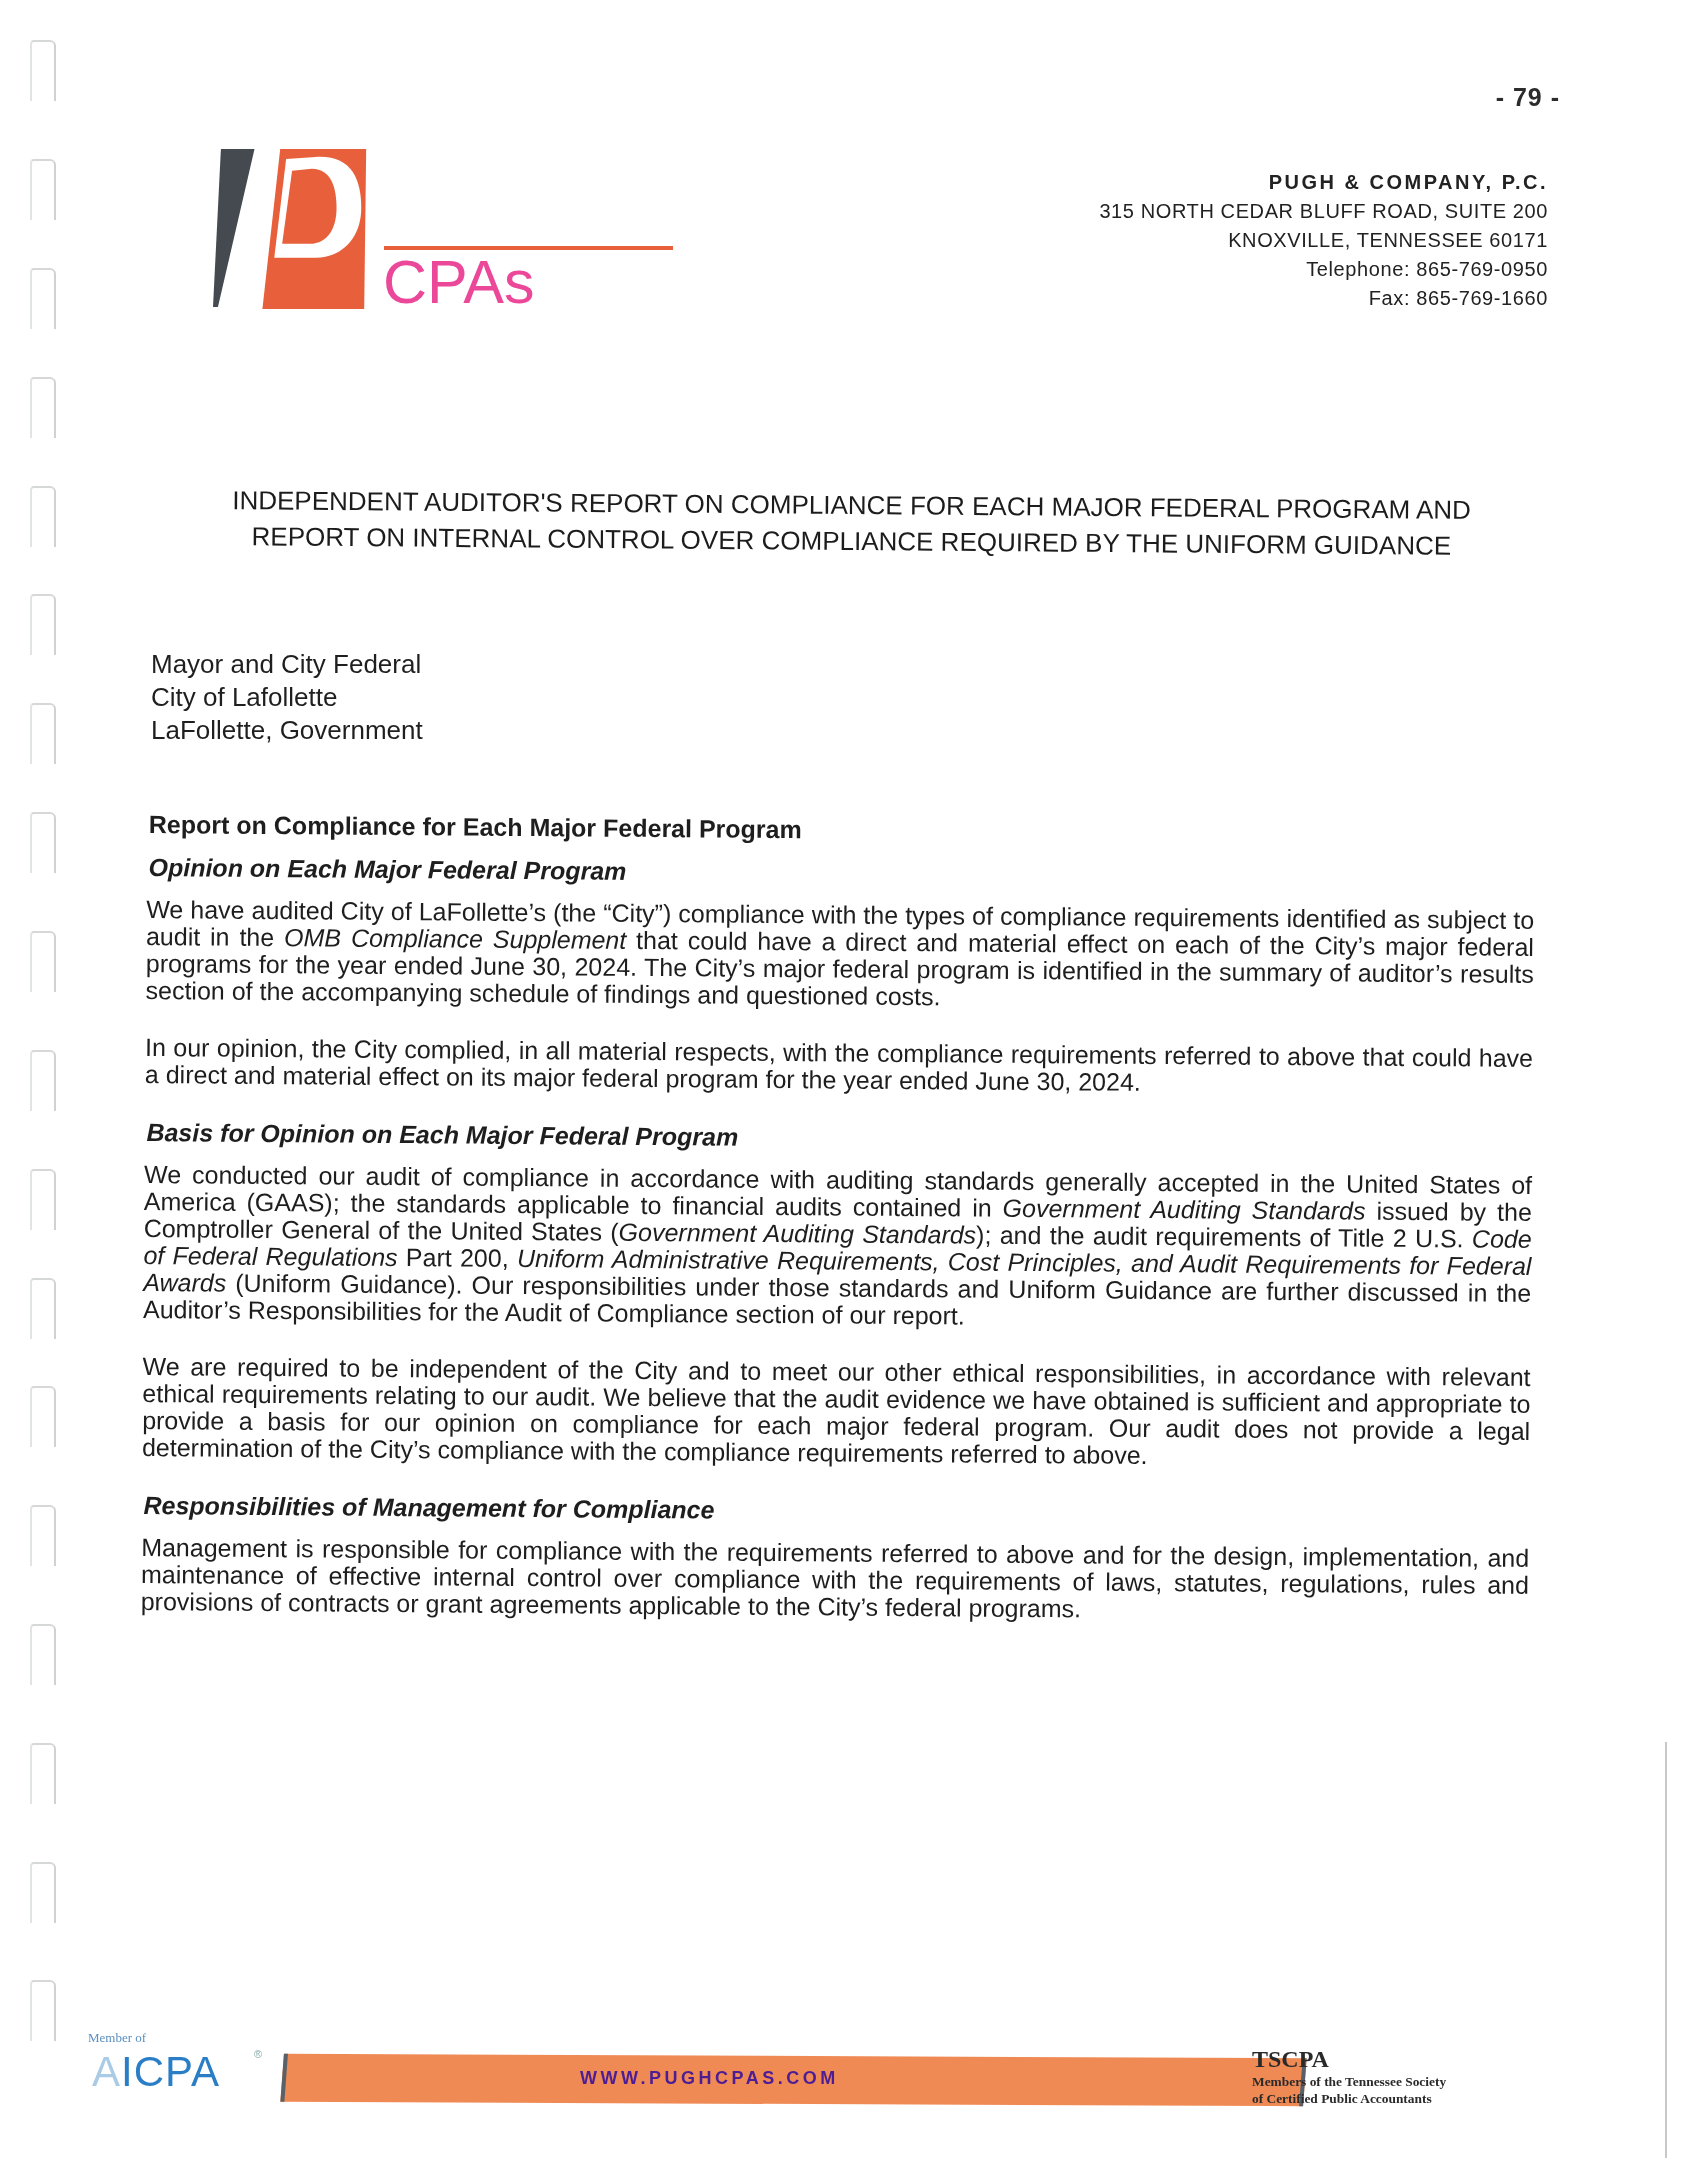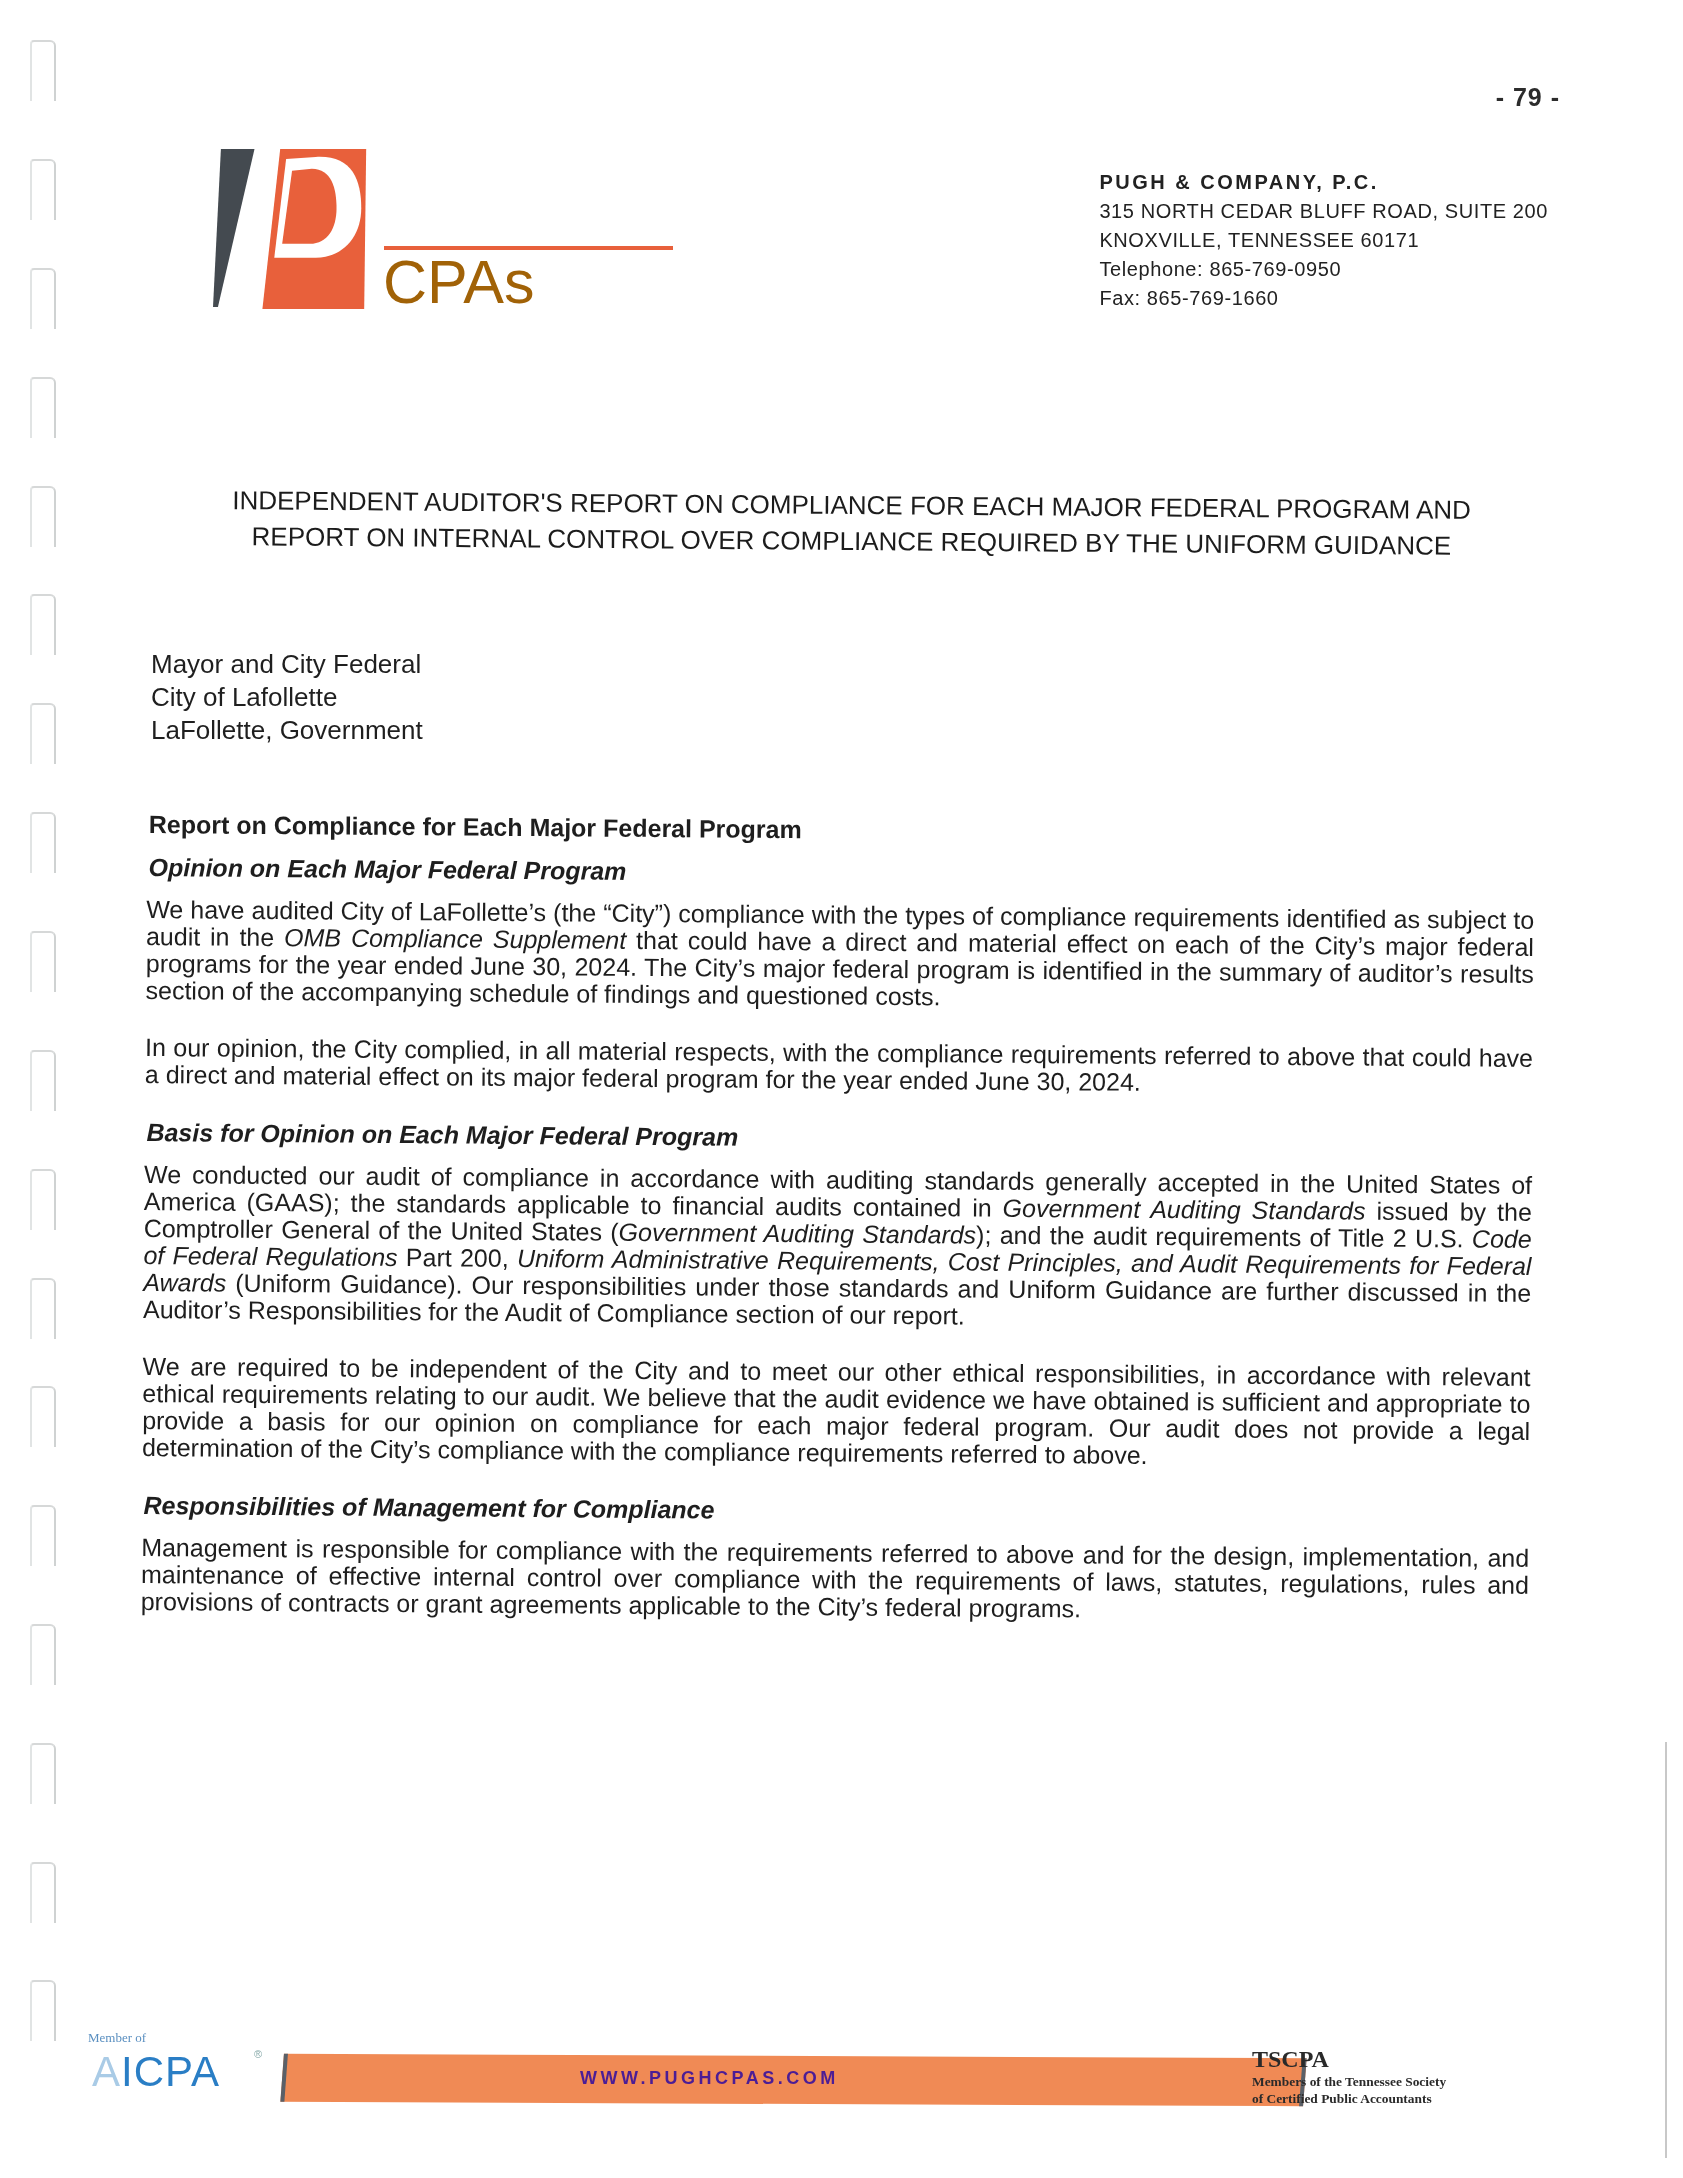--- a/index.html
+++ b/index.html
@@ -15,23 +15,23 @@
     border-radius: 4px 6px 0 0; opacity: .75;
   }
   .right-edge { position: absolute; left: 1665px; top: 1742px; width: 2px; height: 416px; background: #c8c8c8; }
 
   .page-number { position: absolute; top: 83px; right: 123px; font-weight: bold; font-size: 25px; letter-spacing: 1px; color: #2c2c2c; }
 
   .logo { position: absolute; left: 213px; top: 149px; width: 495px; height: 168px; }
   .logo svg { position: absolute; left: 0; top: 0; }
   .logo-pugh { position: absolute; left: 170px; top: -12px; font-weight: bold; font-size: 103px; color: #444a50; letter-spacing: 1px; line-height: 1; }
   .logo-rule { position: absolute; left: 171px; top: 97px; width: 289px; height: 4px; background: #e8603b; }
-  .logo-cpas { position: absolute; left: 170px; top: 103px; font-size: 61px; color: #a16207; line-height: 1; }
+  .logo-cpas { position: absolute; left: 170px; top: 103px; font-size: 61px; color: #ec4899; line-height: 1; }
 
-  .firm-address { position: absolute; top: 168px; right: 135px; text-align: left; font-size: 20px; line-height: 29px; color: #222; letter-spacing: 0.6px; }
+  .firm-address { position: absolute; top: 168px; right: 135px; text-align: right; font-size: 20px; line-height: 29px; color: #222; letter-spacing: 0.6px; }
   .firm-name { font-weight: bold; letter-spacing: 2.5px; font-size: 20px; }
 
   .report-title { position: absolute; left: 183px; top: 487px; width: 1337px; text-align: center; font-size: 26px; line-height: 36px; color: #1c1c1c; transform: rotate(.45deg); }
 
   .addressee { position: absolute; left: 151px; top: 648px; font-size: 26px; line-height: 33px; color: #1f1f1f; }
 
   .content { position: absolute; left: 139px; top: 810px; width: 1396px; transform: rotate(.45deg); transform-origin: left top; }
   .section-heading { font-weight: bold; font-size: 25px; margin: 0 0 14px 10px; color: #1e1e1e; }
   .subheading { font-weight: bold; font-style: italic; font-size: 25px; margin: 0 0 14px 10px; color: #1e1e1e; }
   .para { font-size: 25px; line-height: 27px; text-align: justify; margin: 0 0 30px 8px; color: #1e1e1e; }

